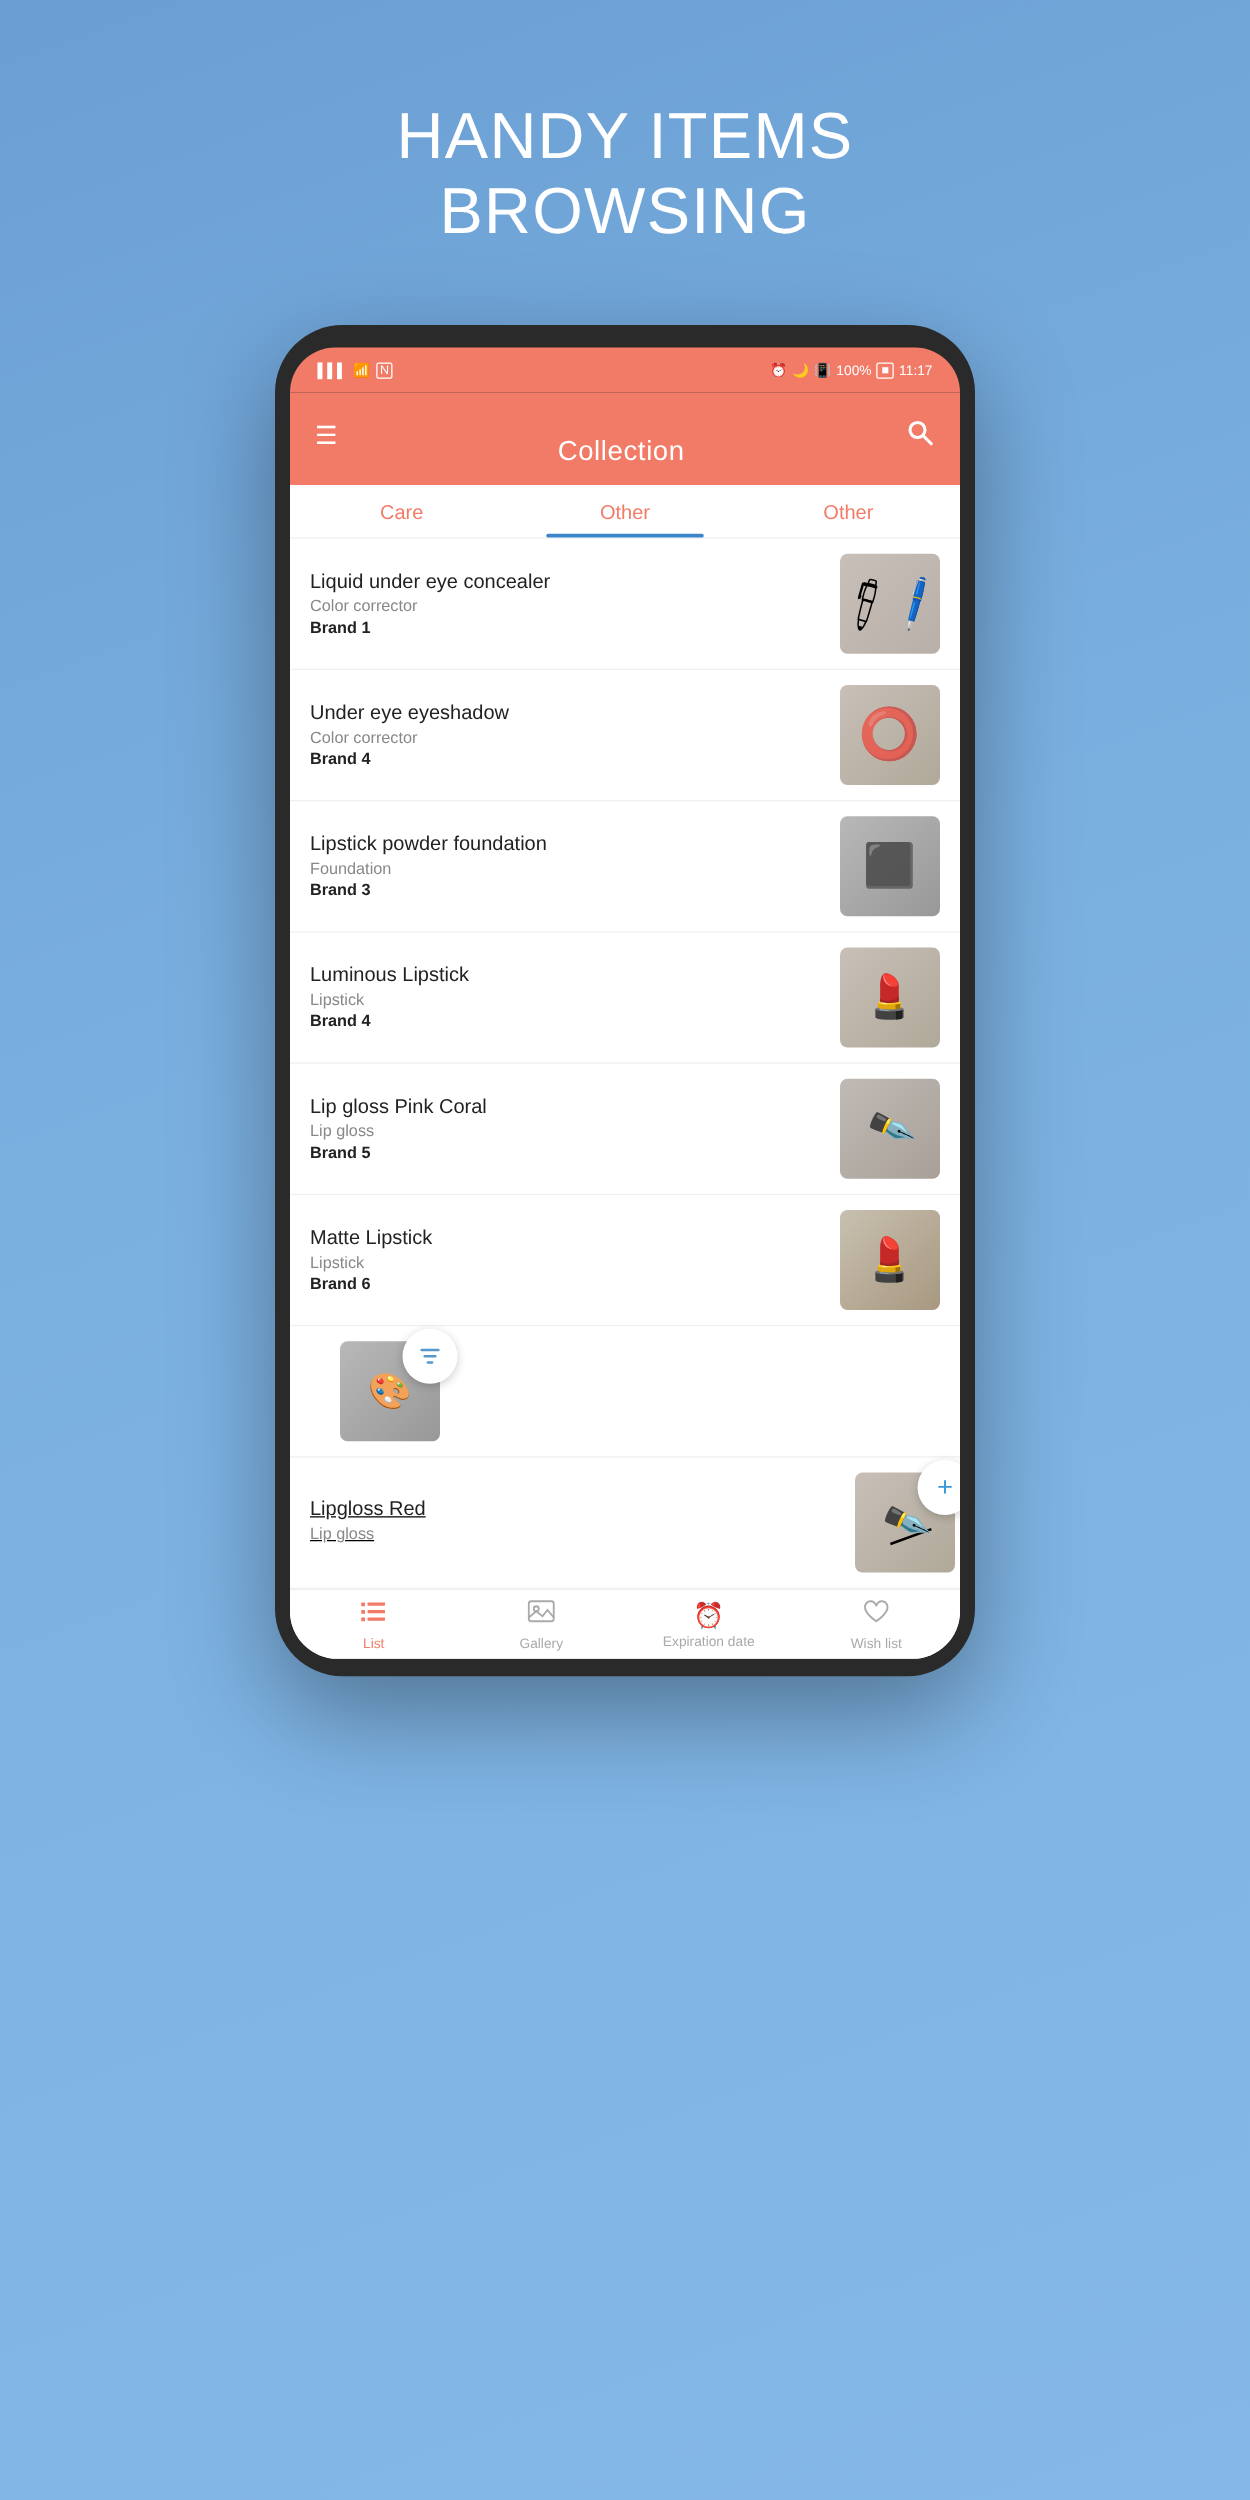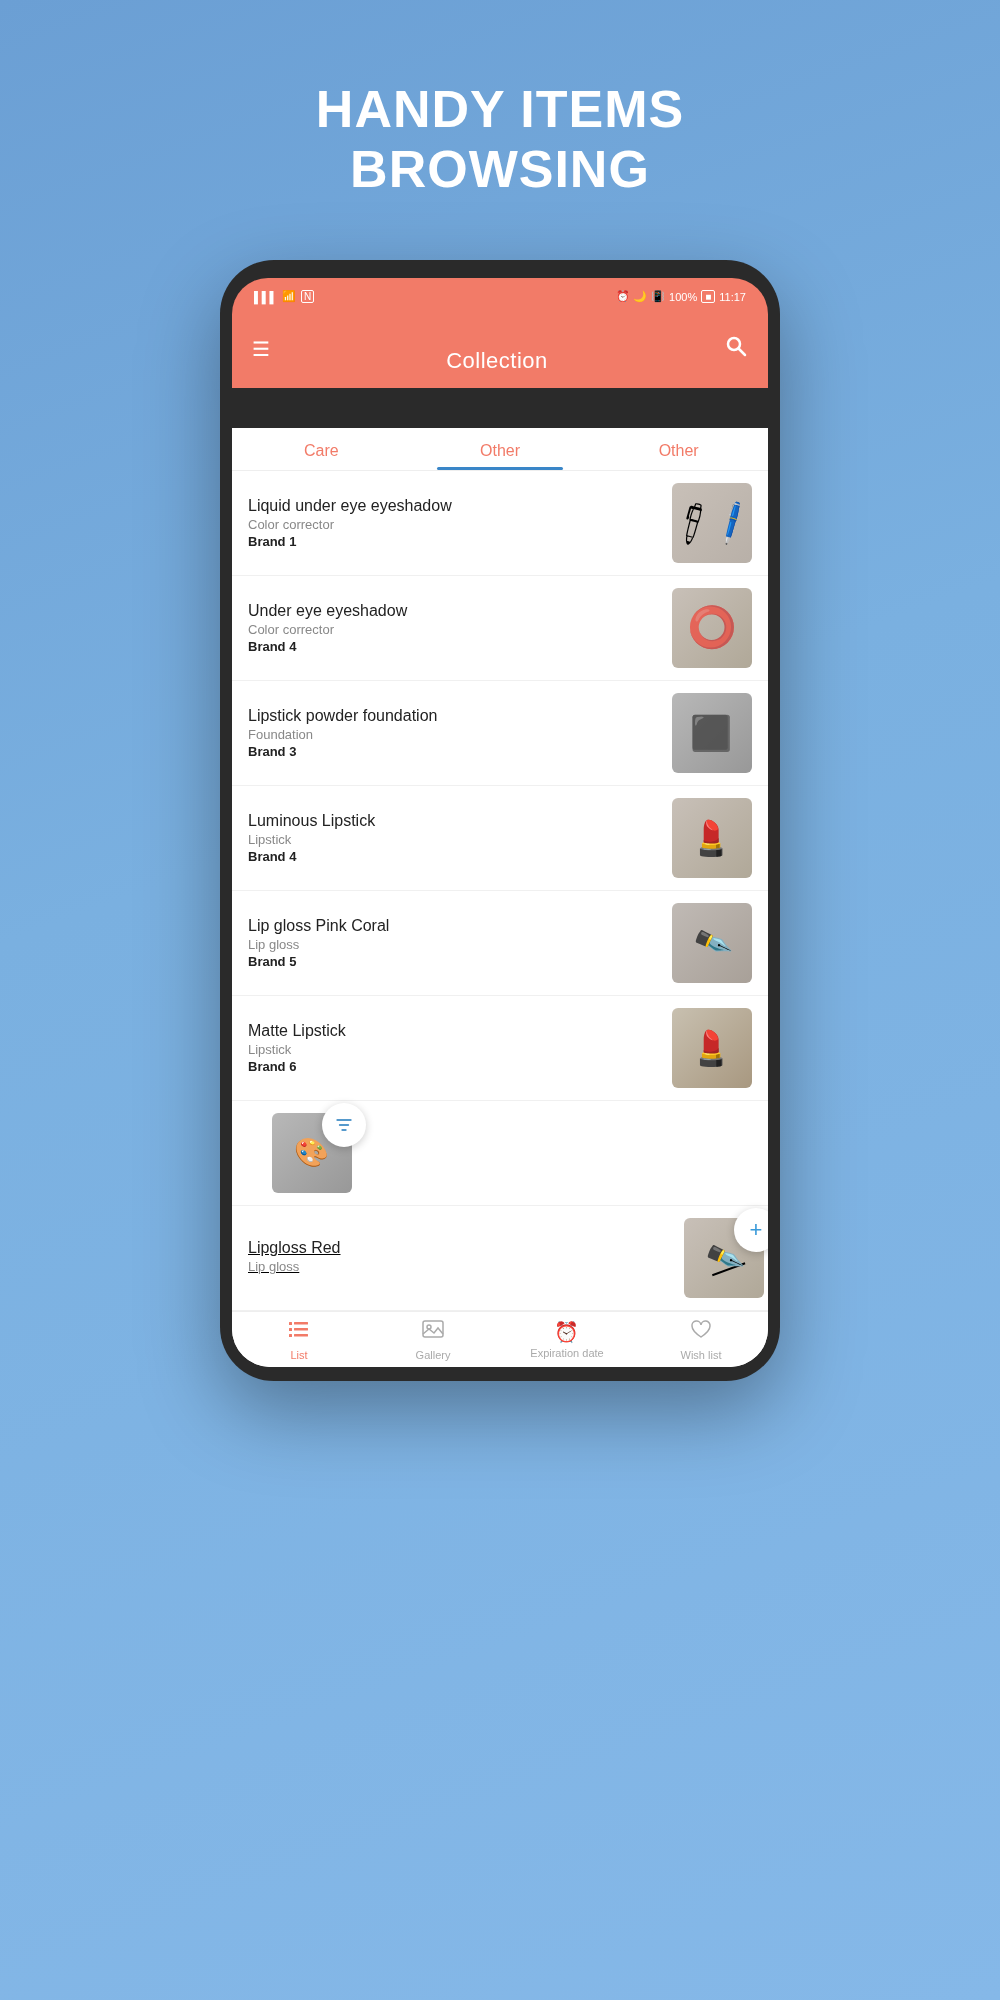--- a/index.html
+++ b/index.html
@@ -11,21 +11,21 @@
       flex-direction: column;
       align-items: center;
       font-family: 'Arial', sans-serif;
       overflow: hidden;
     }
 
     
     .hero-title {
       color: white;
       font-size: 52px;
-      font-weight: 700;
+      font-weight: 400;
       text-align: center;
       margin-top: 80px;
       line-height: 1.15;
       letter-spacing: 1px;
       text-transform: uppercase;
     }
 
     
     .phone-shell {
       width: 560px;
@@ -85,21 +85,20 @@
     .search-icon {
       color: white;
       font-size: 20px;
     }
 
     
     .screen {
       background: white;
       border-radius: 0 0 38px 38px;
       overflow: hidden;
-      margin-top: 40px;
     }
 
     
     .tabs {
       display: flex;
       border-bottom: 1px solid #eee;
       background: white;
     }
     .tab {
       flex: 1;
@@ -289,21 +288,21 @@
     <div class="tabs">
       <div class="tab">Care</div>
       <div class="tab active">Other</div>
       <div class="tab">Other</div>
     </div>
 
     <div class="product-list list-wrapper">
 
       <div class="product-item">
         <div class="product-info">
-          <div class="product-name">Liquid under eye eyeshadow</div>
+          <div class="product-name">Liquid under eye concealer</div>
           <div class="product-category">Color corrector</div>
           <div class="product-brand">Brand 1</div>
         </div>
         <div class="product-thumb thumb-concealer-liquid">
           <span style="font-size:32px;transform:rotate(-30deg);display:block;">🖊</span>
         </div>
       </div>
 
       <div class="product-item">
         <div class="product-info">

